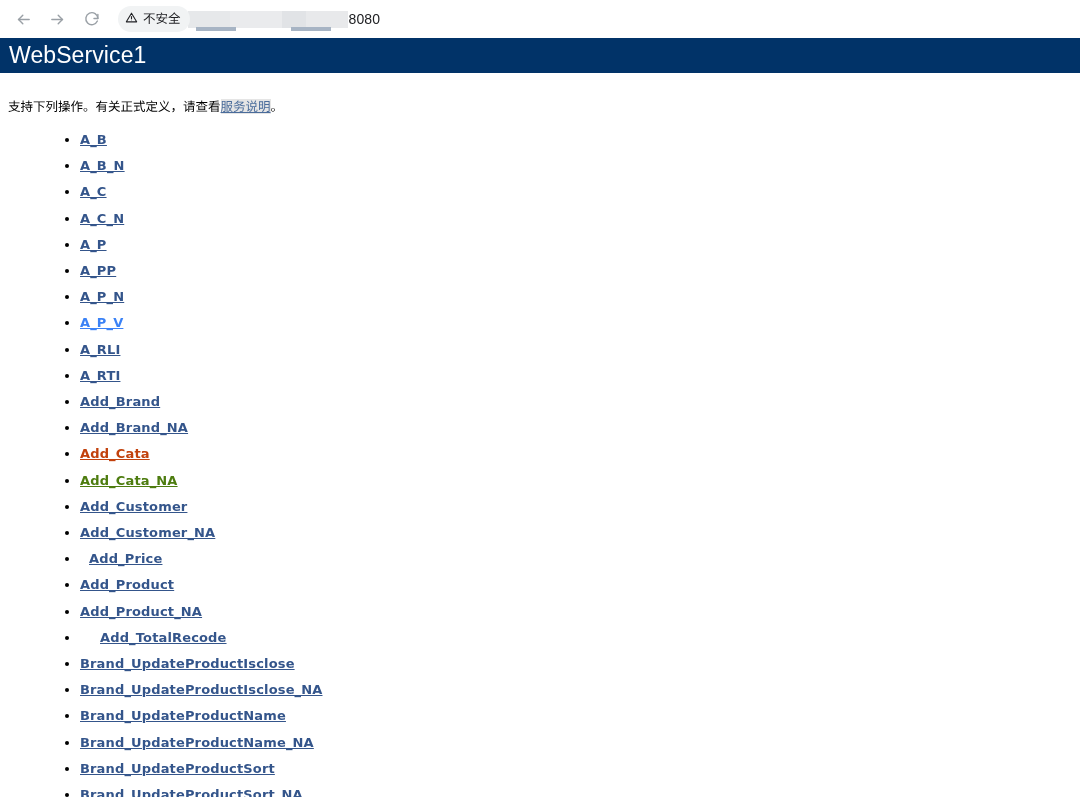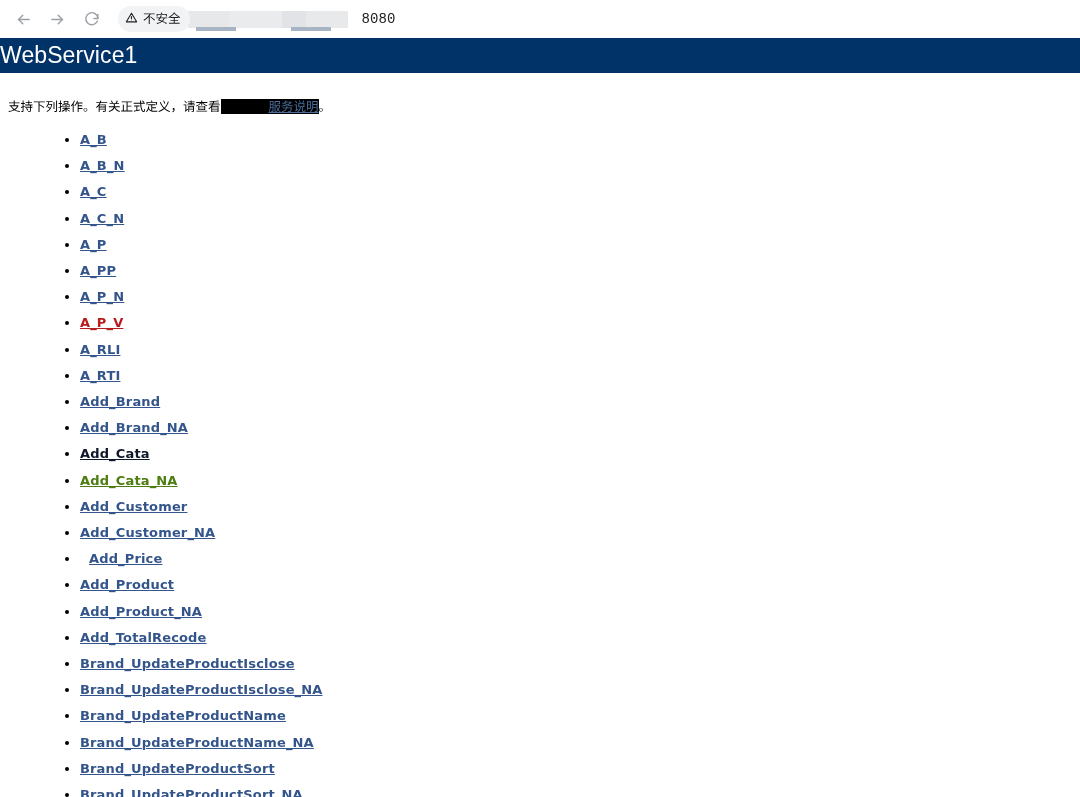--- a/index.html
+++ b/index.html
@@ -88,30 +88,31 @@
     height: 4px;
     background: #a7b4c4;
     bottom: 1px;
   }
   .ru1 { left: 8px;  width: 40px; }
   .ru2 { left: 103px; width: 40px; }
   .url-tail {
     font-size: 14px;
     color: #202124;
     letter-spacing: 0.1px;
-    padding-left: 14px;
-    font-family: Liberation Mono, monospace;
+    padding-left: 1px;
+    font-family: Liberation Sans, sans-serif;
   }
 
   
   .svc-header {
     background: #013368;
     height: 35px;
     display: flex;
     align-items: center;
+    padding-left: 9px;
     box-sizing: border-box;
   }
   .svc-title {
     color: #ffffff;
     font-size: 23px;
     font-weight: 400;
     letter-spacing: 0.1px;
     line-height: 1;
     font-family: "Liberation Sans", "DejaVu Sans", sans-serif;
   }
@@ -120,22 +121,21 @@
   .intro {
     font-size: 12.5px;
     color: #000000;
     padding: 13px 0 0 8px;
     line-height: 1.2;
     font-family: "DejaVu Sans", "Liberation Sans", sans-serif;
   }
   .intro a {
     color: #4a6c9b;
     text-decoration: underline;
-    background: #000000;
-    padding-left: 48px;
+    background: #e5e5e5;
   }
 
   
   .op-list {
     list-style: disc;
     margin: 6px 0 0 0;
     padding-left: 80px;
   }
   .op-list li {
     margin: 0;
@@ -220,32 +220,32 @@
 </p>
 
 <ul class="op-list" id="op-list">
     <li><a class="op-link" href="#" style="color: rgb(52, 85, 139);">A_B</a></li>
     <li><a class="op-link" href="#" style="color: rgb(52, 85, 139);">A_B_N</a></li>
     <li><a class="op-link" href="#" style="color: rgb(52, 85, 139); text-decoration: underline;">A_C</a></li>
     <li><a class="op-link" href="#" style="color: rgb(52, 85, 139);">A_C_N</a></li>
     <li><a class="op-link" href="#" style="color: rgb(52, 85, 139);">A_P</a></li>
     <li><a class="op-link" href="#" style="color: rgb(52, 85, 139);">A_PP</a></li>
     <li><a class="op-link" href="#" style="color: rgb(52, 85, 139);">A_P_N</a></li>
-    <li><a class="op-link" href="#" style="color: #b91c1c;">A_P_V</a></li>
+    <li><a class="op-link" href="#" style="color: #3b82f6;">A_P_V</a></li>
     <li><a class="op-link" href="#" style="color: rgb(52, 85, 139);">A_RLI</a></li>
     <li><a class="op-link" href="#" style="color: rgb(52, 85, 139);">A_RTI</a></li>
     <li><a class="op-link" href="#" style="color: rgb(52, 85, 139);">Add_Brand</a></li>
     <li><a class="op-link" href="#" style="color: rgb(52, 85, 139);">Add_Brand_NA</a></li>
-    <li><a class="op-link" href="#" style="color: #0f172a;">Add_Cata</a></li>
+    <li><a class="op-link" href="#" style="color: #c2410c;">Add_Cata</a></li>
     <li><a class="op-link" href="#" style="color: #4d7c0f;">Add_Cata_NA</a></li>
     <li><a class="op-link" href="#" style="color: rgb(52, 85, 139);">Add_Customer</a></li>
     <li><a class="op-link" href="#" style="color: rgb(52, 85, 139);">Add_Customer_NA</a></li>
     <li><a class="op-link" href="#" style="color: rgb(52, 85, 139); margin-left: 9px;">Add_Price</a></li>
     <li><a class="op-link" href="#" style="color: rgb(52, 85, 139); margin-top: 16px;">Add_Product</a></li>
     <li><a class="op-link" href="#" style="color: rgb(52, 85, 139);">Add_Product_NA</a></li>
-    <li><a class="op-link" href="#" style="color: rgb(52, 85, 139);">Add_TotalRecode</a></li>
+    <li><a class="op-link" href="#" style="color: rgb(52, 85, 139); margin-left: 20px;">Add_TotalRecode</a></li>
     <li><a class="op-link" href="#" style="color: rgb(52, 85, 139);">Brand_UpdateProductIsclose</a></li>
     <li><a class="op-link" href="#" style="color: rgb(52, 85, 139);">Brand_UpdateProductIsclose_NA</a></li>
     <li><a class="op-link" href="#" style="color: rgb(52, 85, 139);">Brand_UpdateProductName</a></li>
     <li><a class="op-link" href="#" style="color: rgb(52, 85, 139); margin-top: 20px;">Brand_UpdateProductName_NA</a></li>
     <li><a class="op-link" href="#" style="color: rgb(52, 85, 139);">Brand_UpdateProductSort</a></li>
     <li><a class="op-link" href="#" style="color: rgb(52, 85, 139);">Brand_UpdateProductSort_NA</a></li>
   </ul>
 
 </body></html>

